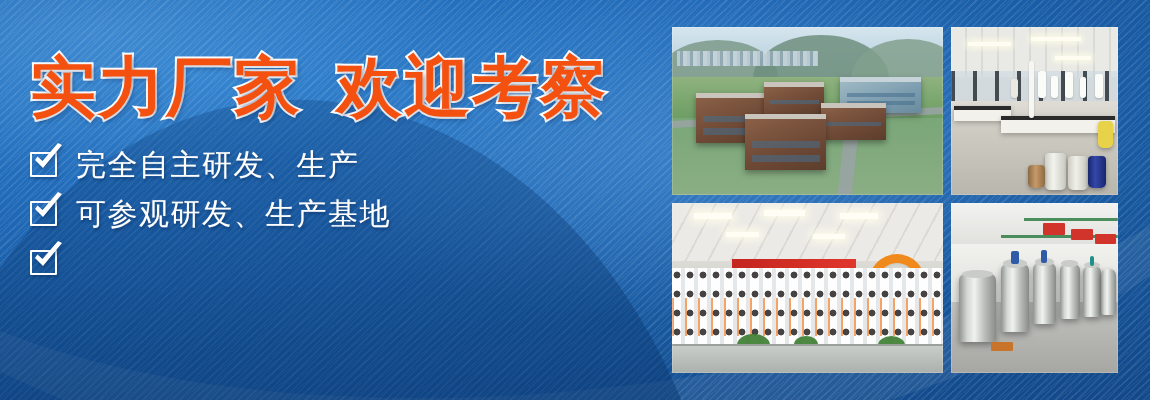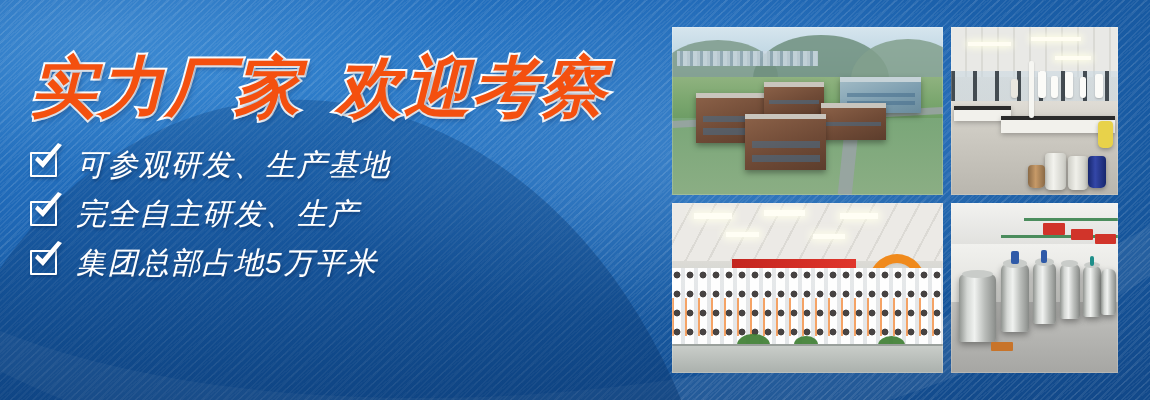--- a/index.html
+++ b/index.html
@@ -66,21 +66,21 @@
   }
   .dark-corner{
     position:absolute; left:-120px; bottom:-220px;
     width:820px; height:520px; border-radius:50% 50% 0 0/100% 100% 0 0;
     background:linear-gradient(180deg, rgba(10,60,120,.30) 0%, rgba(8,52,108,.55) 100%);
     transform:rotate(-6deg);
   }
 
   
   .left{
-    position:absolute; left:0; top:0; width:660px; height:400px;font-style:italic;
+    position:absolute; left:0; top:0; width:660px; height:400px;
   }
   .headline{
     position:absolute; left:30px; top:48px;
     font-size:66px; line-height:78px; font-weight:bold;
     color:#f4500f; white-space:nowrap; letter-spacing:2px;
     -webkit-text-stroke:4px #ffffff;
     paint-order:stroke fill;
     text-shadow:
       0 2px 0 rgba(255,255,255,.55),
       2px 3px 5px rgba(10,45,95,.45);
@@ -304,41 +304,40 @@
     <div class="bullets">
 
 
       <div class="bullet">
         <span class="check">
           <span class="box"></span>
           <svg class="tick" viewBox="0 0 33 33">
             <path d="M4 17 L12 25 L31 2 L27 0 L11.5 18 L6.5 13.5 Z" fill="#ffffff"></path>
           </svg>
         </span>
-        <span class="btext">可参观研发、生产基地</span>
+        <span class="btext">完全自主研发、生产</span>
       </div>
 
       <div class="bullet">
         <span class="check">
           <span class="box"></span>
           <svg class="tick" viewBox="0 0 33 33">
             <path d="M4 17 L12 25 L31 2 L27 0 L11.5 18 L6.5 13.5 Z" fill="#ffffff"></path>
           </svg>
         </span>
-        <span class="btext">完全自主研发、生产</span>
+        <span class="btext">可参观研发、生产基地</span>
       </div>
 
       <div class="bullet">
         <span class="check">
           <span class="box"></span>
           <svg class="tick" viewBox="0 0 33 33">
             <path d="M4 17 L12 25 L31 2 L27 0 L11.5 18 L6.5 13.5 Z" fill="#ffffff"></path>
           </svg>
         </span>
-        <span class="btext">集团总部占地5万平米</span>
       </div>
 
     </div>
   </div>
 
   <div class="grid">
 
     <div class="ph p-campus">
       <div class="sky-hills"></div>
       <div class="hill" style="left:-5%;top:8%;width:44%;height:22%;"></div>

